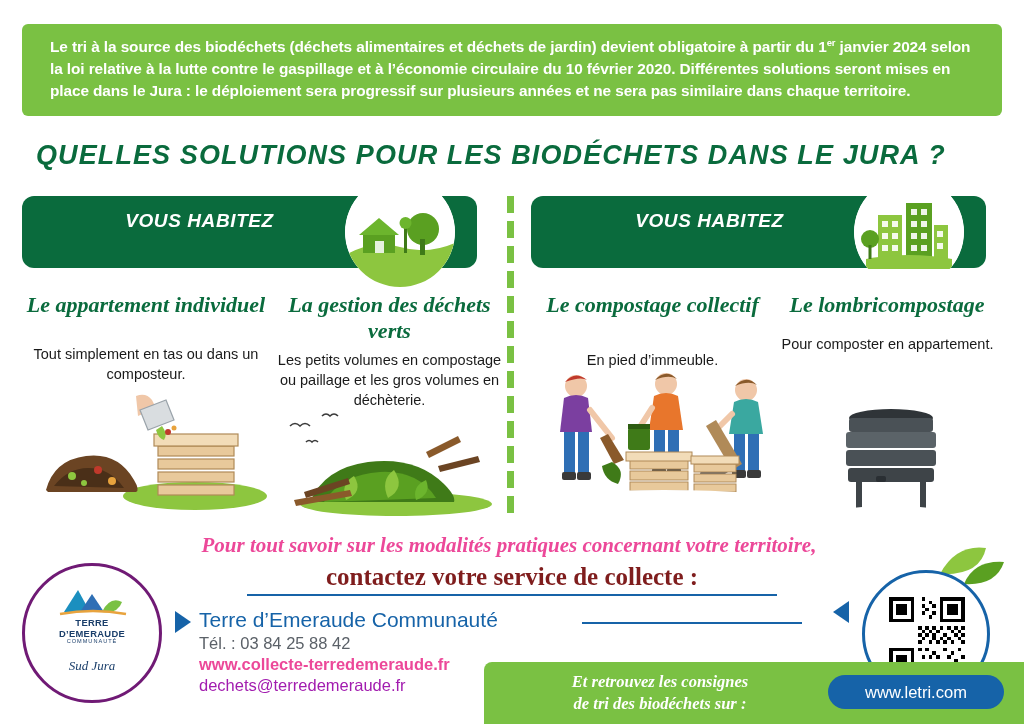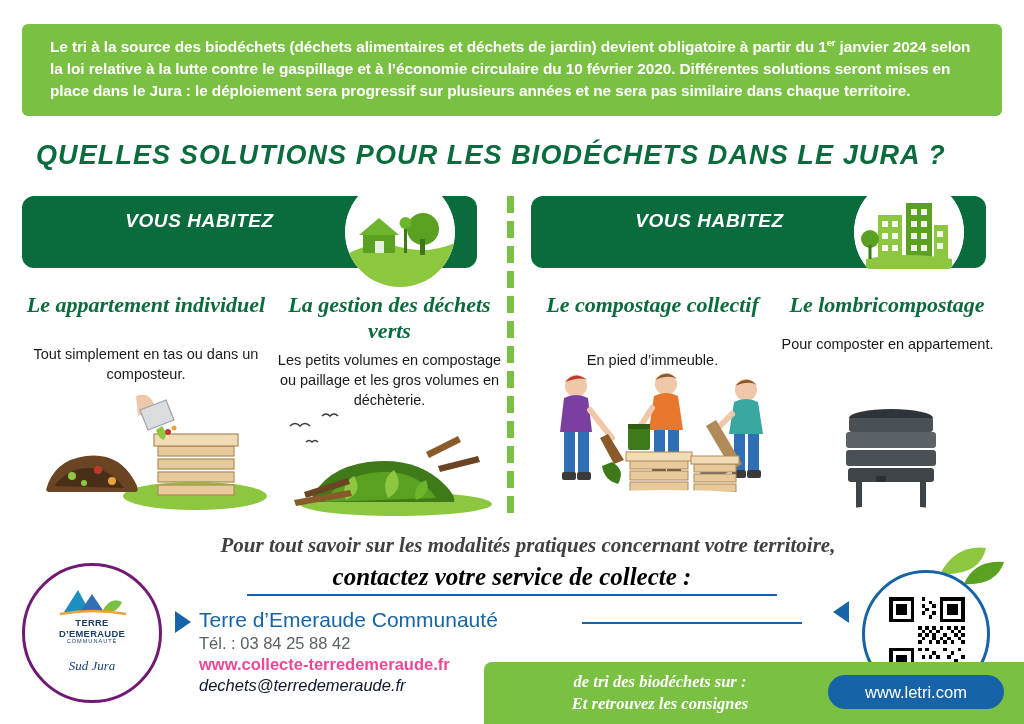--- a/index.html
+++ b/index.html
@@ -132,41 +132,40 @@
   #t2 { left: 272px; top: 292px; width: 235px; }
   #b2 { left: 268px; top: 350px; width: 243px; }
   #t3 { left: 540px; top: 292px; width: 225px; }
   #b3 { left: 540px; top: 350px; width: 225px; }
   #t4 { left: 762px; top: 292px; width: 250px; }
   #b4 { left: 770px; top: 334px; width: 235px; }
 
   
   .contact-line1 {
     position: absolute;
-    left: 116px;
+    left: 97px;
     top: 533px;
     width: 824px;
     text-align: center;
     font-family: "Liberation Serif", serif;
     font-style: italic;
     font-weight: bold;
     font-size: 21px;
-    color: #404040;
+    color: #ec4899;
   }
   .contact-line2 {
     position: absolute;
     left: 190px;
     top: 563px;
     width: 644px;
     text-align: center;
     font-family: "Liberation Serif", serif;
-    font-style: italic;
     font-weight: bold;
     font-size: 25px;
-    color: #000000;
+    color: #7f1d1d;
   }
   .contact-underline {
     position: absolute;
     left: 247px;
     top: 594px;
     width: 530px;
     height: 2px;
     background: #1663a8;
   }
 
@@ -526,21 +525,21 @@
 <div class="contact-line2">contactez votre service de collecte :</div>
 <div class="contact-underline"></div>
 
 <div class="arrow-left"></div>
 <div class="arrow-right"></div>
 
 <div class="contact-name">Terre d’Emeraude Communauté</div>
 <div class="contact-rule"></div>
 <div class="contact-tel">Tél. : 03 84 25 88 42</div>
 <a class="contact-web" href="#" style="text-decoration:none;">www.collecte-terredemeraude.fr</a>
-<a class="contact-mail" href="#" style="text-decoration:none;color:#0f172a;font-style:italic;">dechets@terredemeraude.fr</a>
+<a class="contact-mail" href="#" style="text-decoration:none;color:#a21caf;">dechets@terredemeraude.fr</a>
 
 <div class="logo-circle">
   <svg width="70" height="36" viewBox="0 0 70 36" style="position:absolute;left:33px;top:16px;">
     <path d="M6 30 L20 8 L32 30 Z" fill="#1b8fbf"></path>
     <path d="M22 30 L34 12 L46 30 Z" fill="#2f6fb5"></path>
     <path d="M44 30 q8 -16 20 -10 q-4 12 -20 10 z" fill="#7ac143"></path>
     <path d="M2 32 q33 -6 66 0" stroke="#e8a33d" stroke-width="2.4" fill="none"></path>
   </svg>
   <div class="logo-title">
     <span>TERRE</span><br>
@@ -633,17 +632,17 @@
       <rect x="15" y="18" width="1" height="1"></rect>
         <rect x="17" y="19" width="1" height="1"></rect>
       <rect x="19" y="20" width="1" height="1"></rect>
         <rect x="16" y="20" width="1" height="1"></rect>
     </g>
   </svg>
 </div>
 
 <div class="bottom-bar">
   <div class="txt">
+    <div>Et retrouvez les consignes</div>
     <div>de tri des biodéchets sur :</div>
-    <div>Et retrouvez les consignes</div>
   </div>
   <a class="letri-pill" href="#" style="text-decoration:none;">www.letri.com</a>
 </div>
 
 </body></html>

